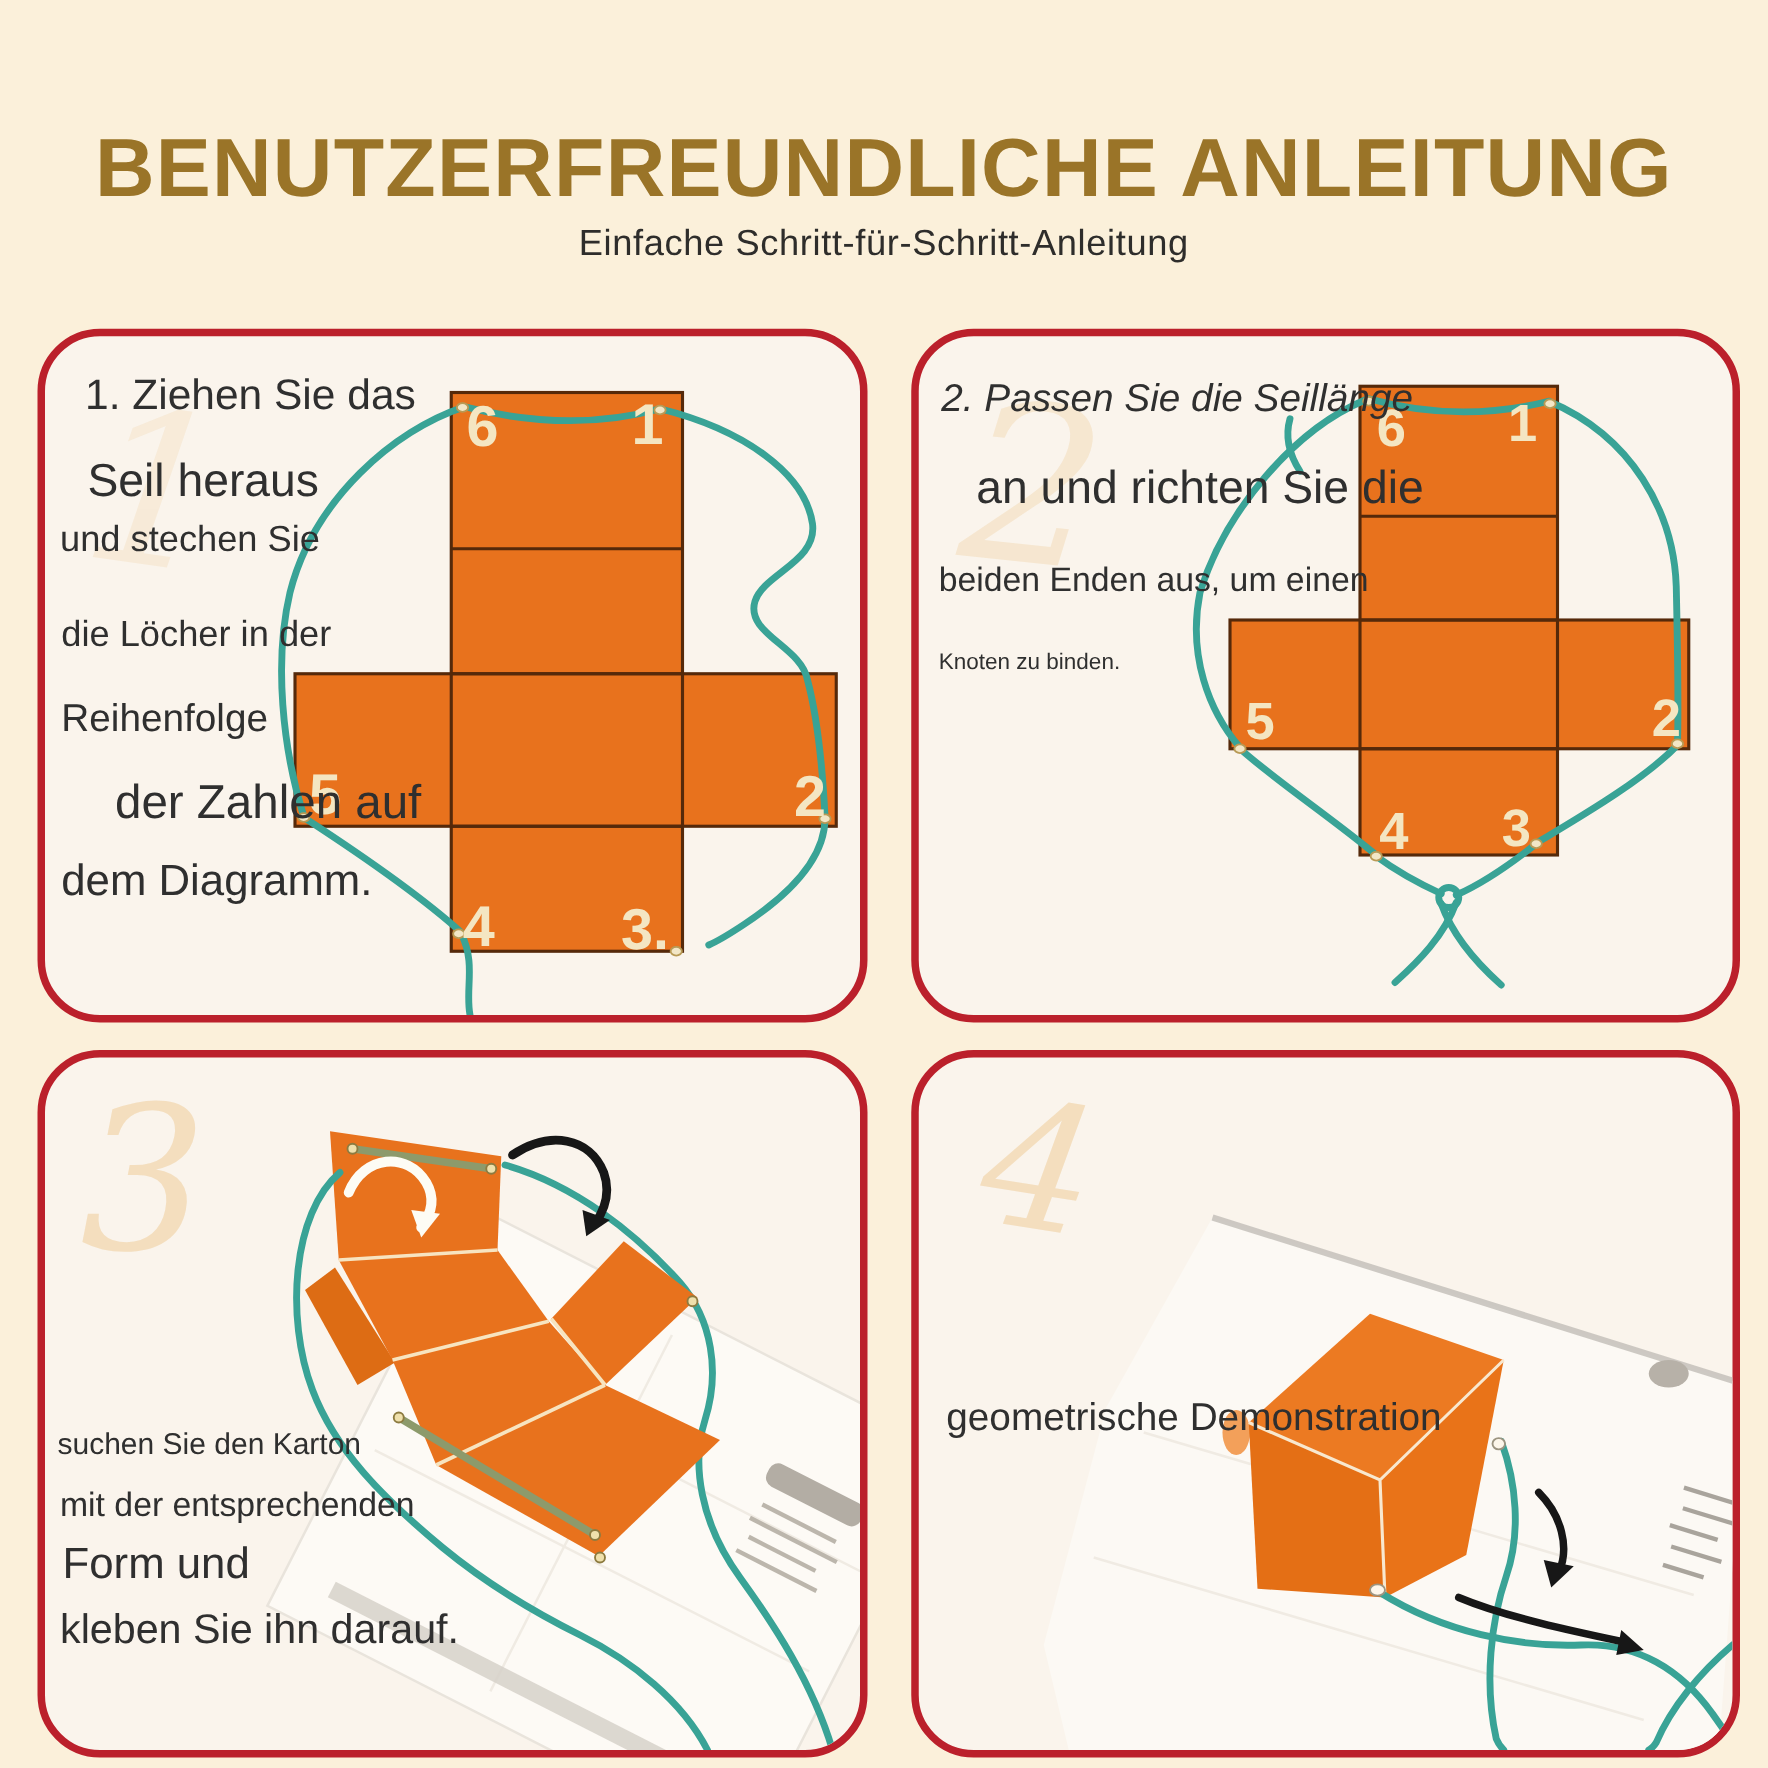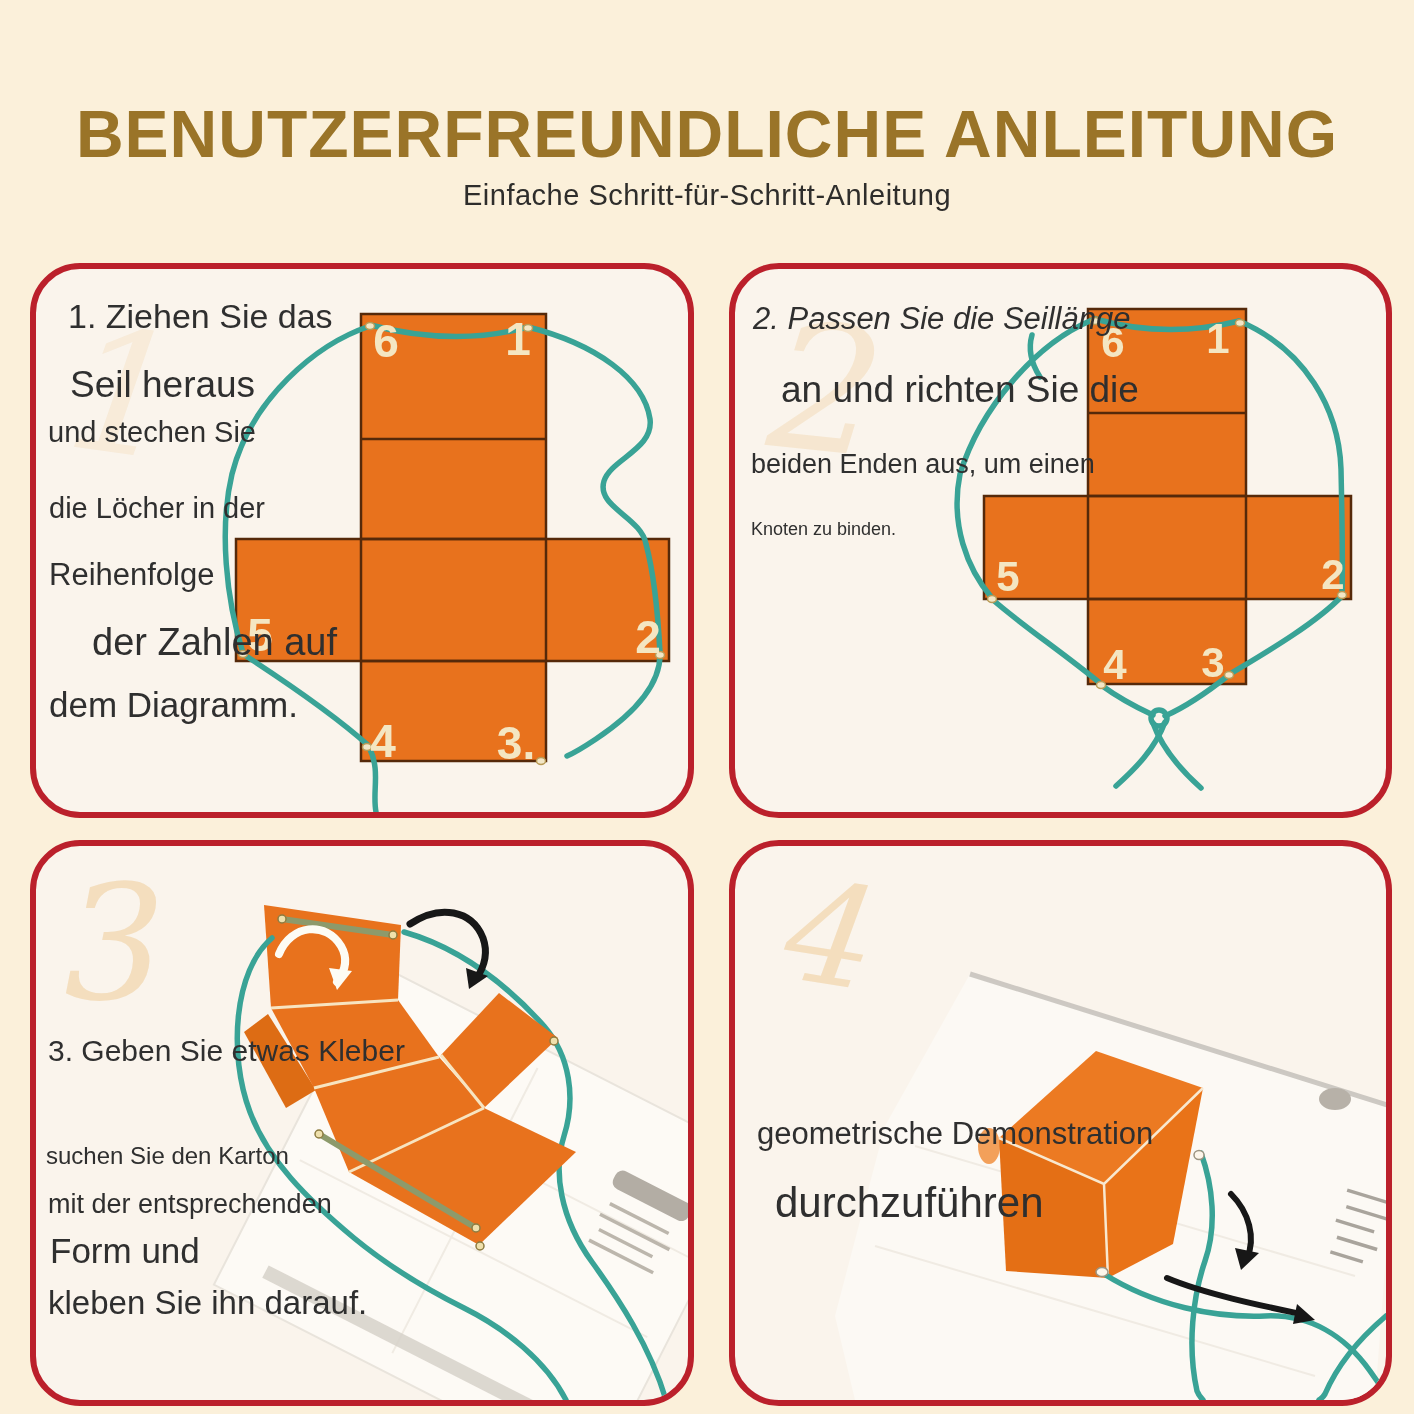--- a/index.html
+++ b/index.html
@@ -217,21 +217,20 @@
     <g>
       <path d="M243,108 C 255,78 290,75 305,100 C 312,112 310,124 301,136" fill="none" stroke="#fdfcf4" stroke-width="8" stroke-linecap="round"></path>
       <polygon points="301,144 316,125 293,122" fill="#fdfcf4"></polygon>
     </g>
     <g>
       <path d="M374,78 C 404,58 436,64 447,92 C 452,106 449,120 440,133" fill="none" stroke="#171717" stroke-width="7" stroke-linecap="round"></path>
       <polygon points="433,143 452,130 430,122" fill="#171717"></polygon>
     </g>
   </svg>
   <div class="lines">
-    <div class="ln ln1">3. Geben Sie etwas Kleber</div>
     <div class="ln ln3">suchen Sie den Karton</div>
     <div class="ln ln4">mit der entsprechenden</div>
     <div class="ln ln5">Form und</div>
     <div class="ln ln6">kleben Sie ihn darauf.</div>
   </div>
 </section>
 
 <section class="panel" id="panel4">
   <div class="watermark">4</div>
   <svg class="art" viewBox="0 0 651 554" preserveAspectRatio="none">
@@ -269,15 +268,14 @@
       <path d="M496,348 C 514,366 521,392 512,412" fill="none" stroke="#171717" stroke-width="6" stroke-linecap="round"></path>
       <polygon points="506,424 524,407 500,402" fill="#171717"></polygon>
     </g>
     <g>
       <path d="M432,432 C 470,448 528,460 566,468" fill="none" stroke="#171717" stroke-width="6" stroke-linecap="round"></path>
       <polygon points="580,474 558,478 562,458" fill="#171717"></polygon>
     </g>
   </svg>
   <div class="lines">
     <div class="ln ln2">geometrische Demonstration</div>
-    <div class="ln ln3">durchzuführen</div>
   </div>
 </section>
 
 </body></html>

